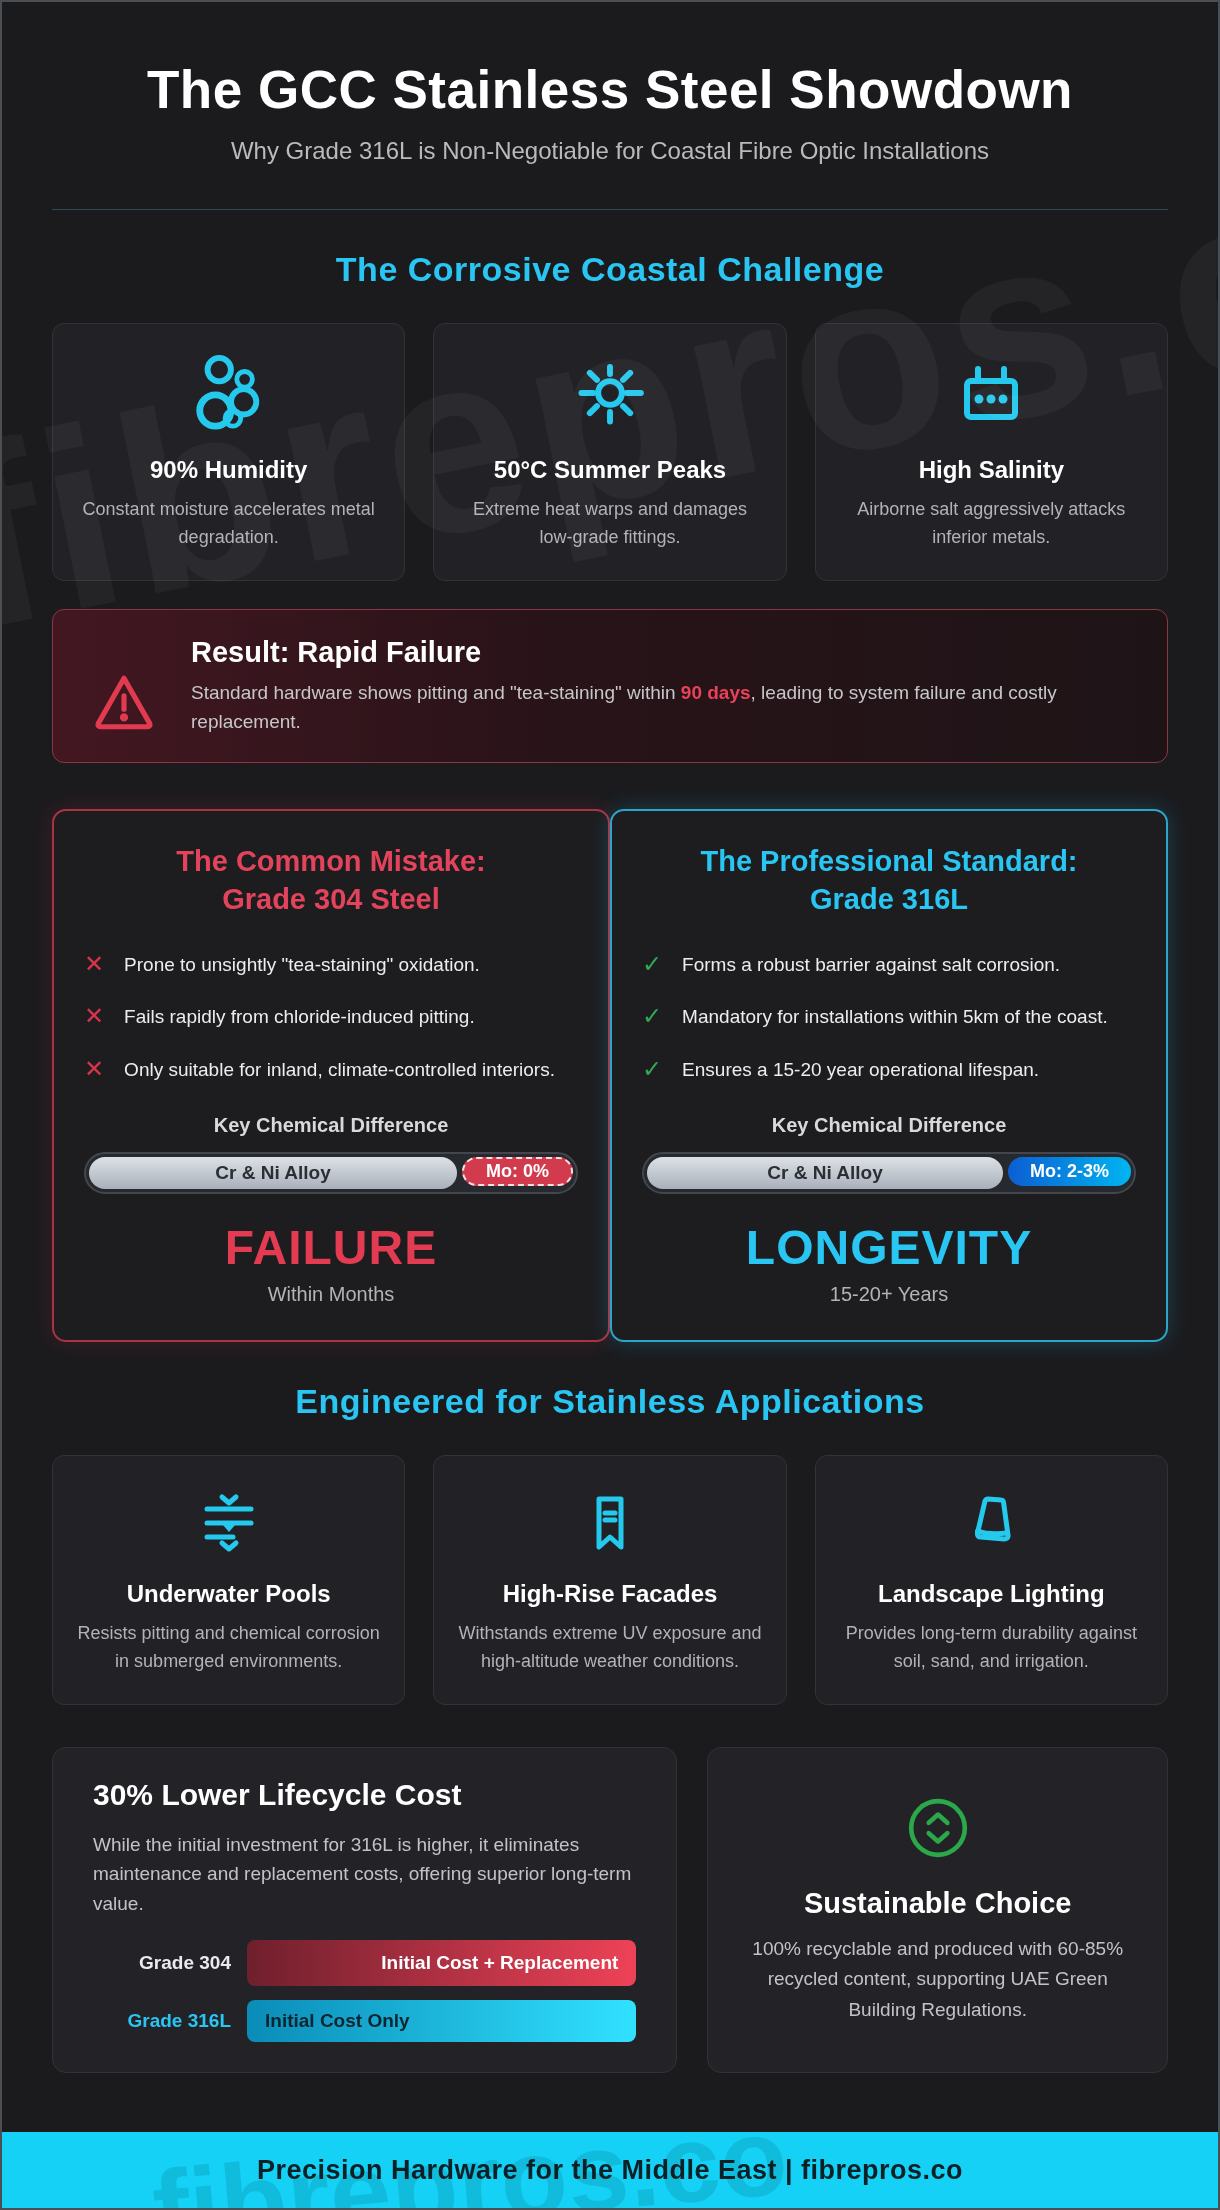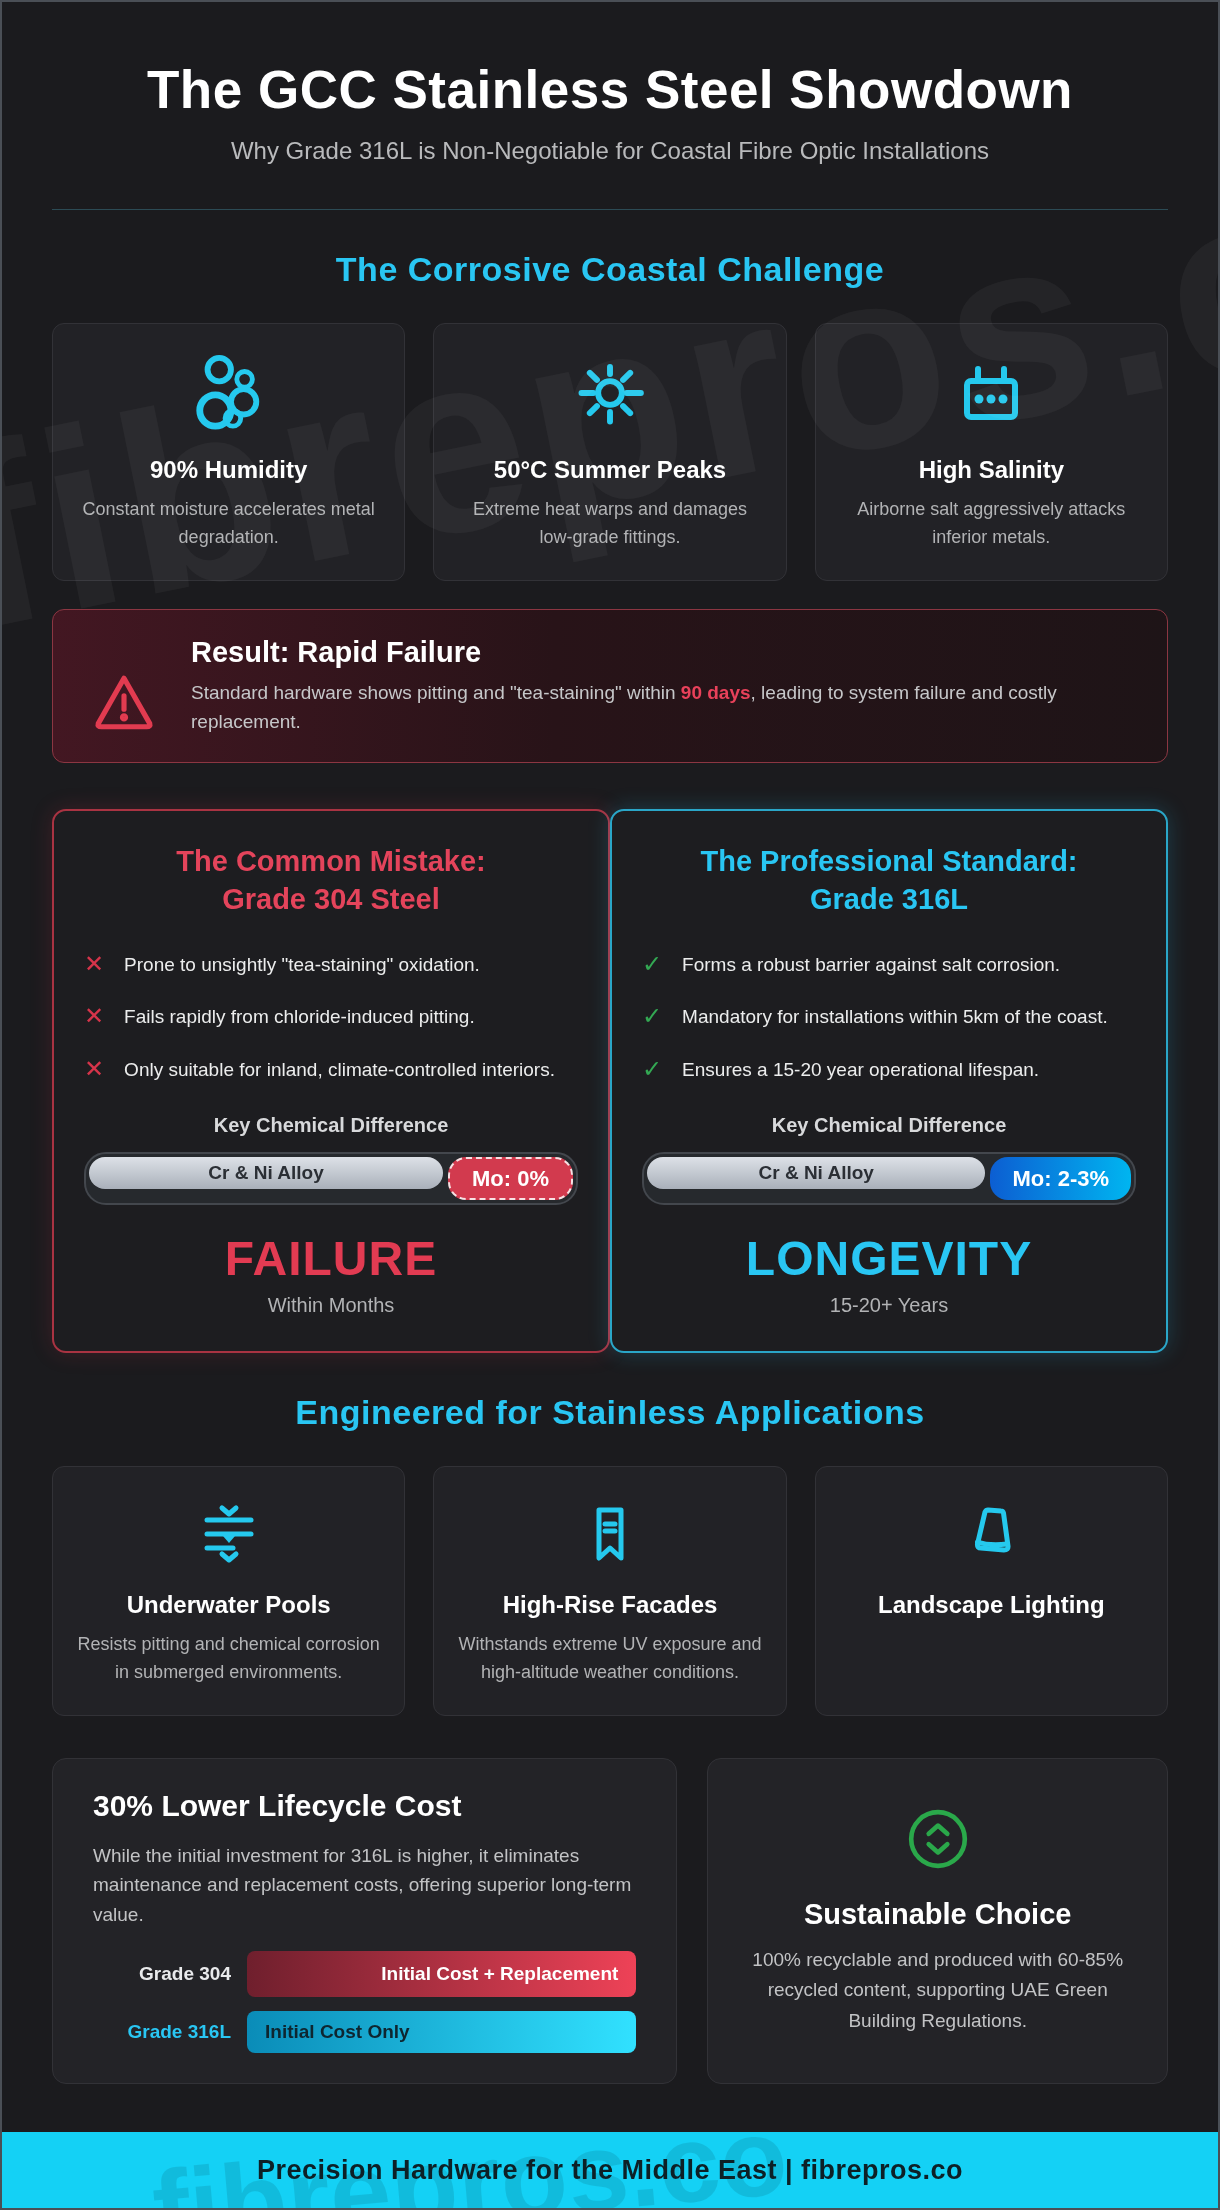--- a/index.html
+++ b/index.html
@@ -45,22 +45,22 @@
   .mark{ font-size:24px; font-weight:700; line-height:1.1; }
   .mark.x{ color:#d6344a; } .mark.c{ color:#33a853; }
   .chem{ margin-top:auto; padding-top:30px; }
   .chemlabel{ text-align:center; font-size:20px; font-weight:700; color:#d8d9db; }
   .chembar{ margin-top:15px; display:flex; gap:5px;
             background:#26292d; border:2px solid #43474d; border-radius:22px; padding:3px; }
   .chemmain{ flex:1; height:32px; border-radius:18px;
              background:linear-gradient(180deg,#dde1e7,#a9b0ba);
              display:flex; align-items:center; justify-content:center;
              font-size:19px; font-weight:700; color:#2b2f35; }
-  .chempill{ height:43px; border-radius:18px; display:flex; align-items:center;
-             justify-content:center; font-size:22px; font-weight:700; color:#fff; padding:0 22px; }
+  .chempill{ height:29px; border-radius:18px; display:flex; align-items:center;
+             justify-content:center; font-size:18px; font-weight:700; color:#fff; padding:0 22px; }
   .chempill.red{ background:#d23a4e; border:2px dashed rgba(255,255,255,.85); }
   .chempill.blue{ background:linear-gradient(90deg,#0c5ed2,#00b5f0); }
   .verdict{ margin-top:26px; text-align:center; font-size:48px; font-weight:800; letter-spacing:1px; }
   .verdict.bad{ color:#e23b52; } .verdict.good{ color:#29c6f3; }
   .verdictsub{ margin-top:8px; text-align:center; font-size:20px; color:#b2b3b5; }
 
   .appcard .iconbox{ height:70px; }
   .appcard{ padding-top:32px; }
 
   .bottom{ display:flex; gap:30px; margin-top:42px; align-items:stretch; }
@@ -265,20 +265,21 @@
         <div class="cdesc">Withstands extreme UV exposure and high-altitude weather conditions.</div>
       </div>
       <div class="card appcard">
         <div class="iconbox">
           <svg width="64" height="64" viewBox="0 0 64 64" fill="none" stroke="#25c9ee" stroke-width="5" stroke-linecap="round" stroke-linejoin="round">
             <path d="M26 10 Q27 8 29 8 L42 9 Q44 9 44.5 11 L49 44 Q49.5 48 45 48 L22 46 Q18 46 18.5 42 Z"></path>
             <path d="M18.5 40 Q30 44 48 42"></path>
           </svg>
         </div>
         <div class="ctitle">Landscape Lighting</div>
+        <div class="cdesc">Provides long-term durability against soil, sand, and irrigation.</div>
       </div>
     </div>
 
     <div class="bottom">
       <div class="cost">
         <div class="btitle">30% Lower Lifecycle Cost</div>
         <div class="bbody">While the initial investment for 316L is higher, it eliminates maintenance and replacement costs, offering superior long-term value.</div>
         <div class="costbars">
           <div class="costrow">
             <div class="costlabel">Grade 304</div>

